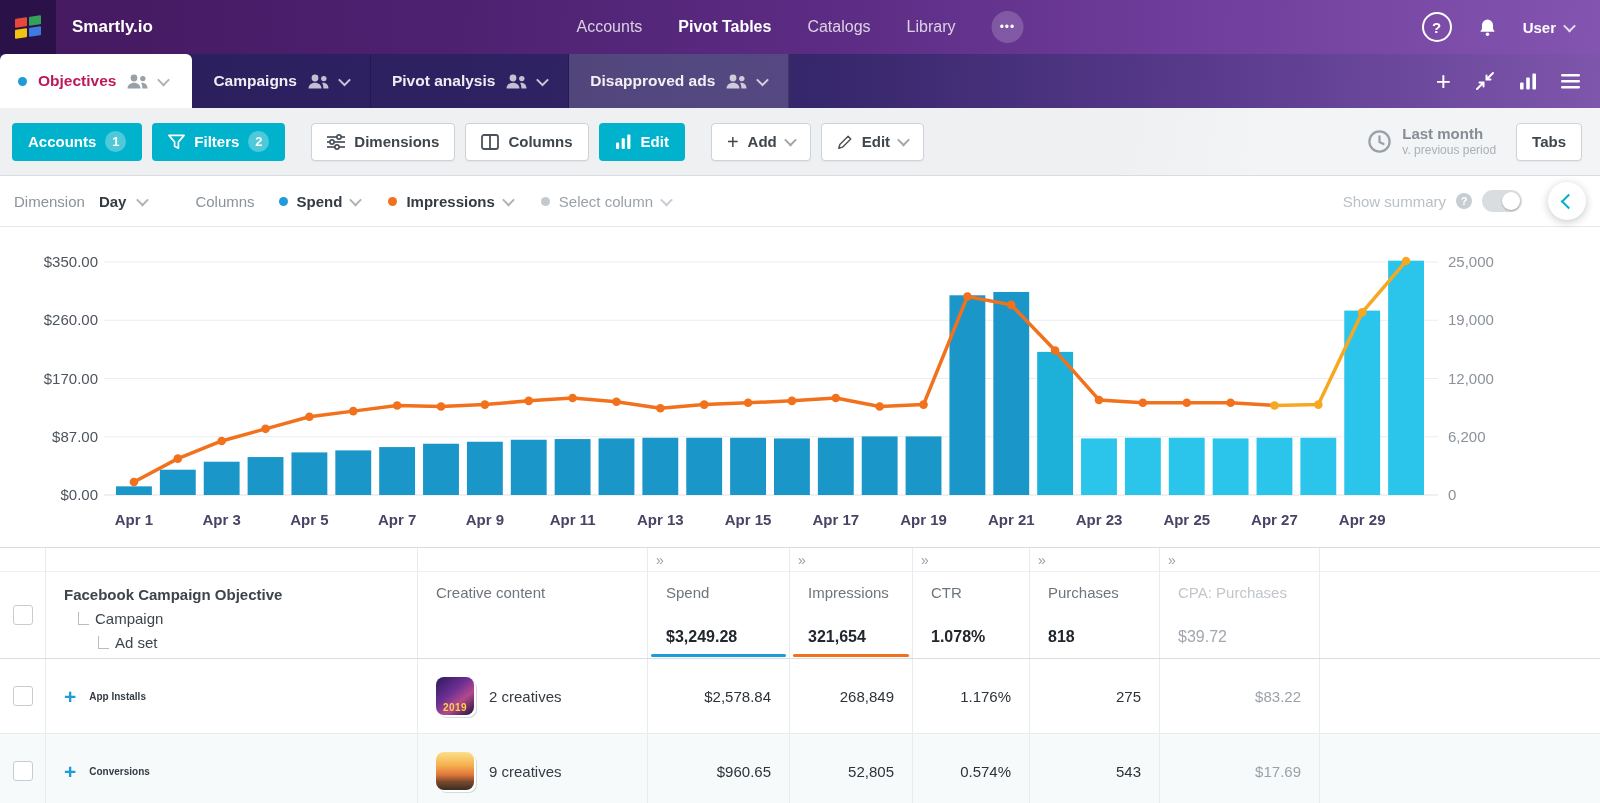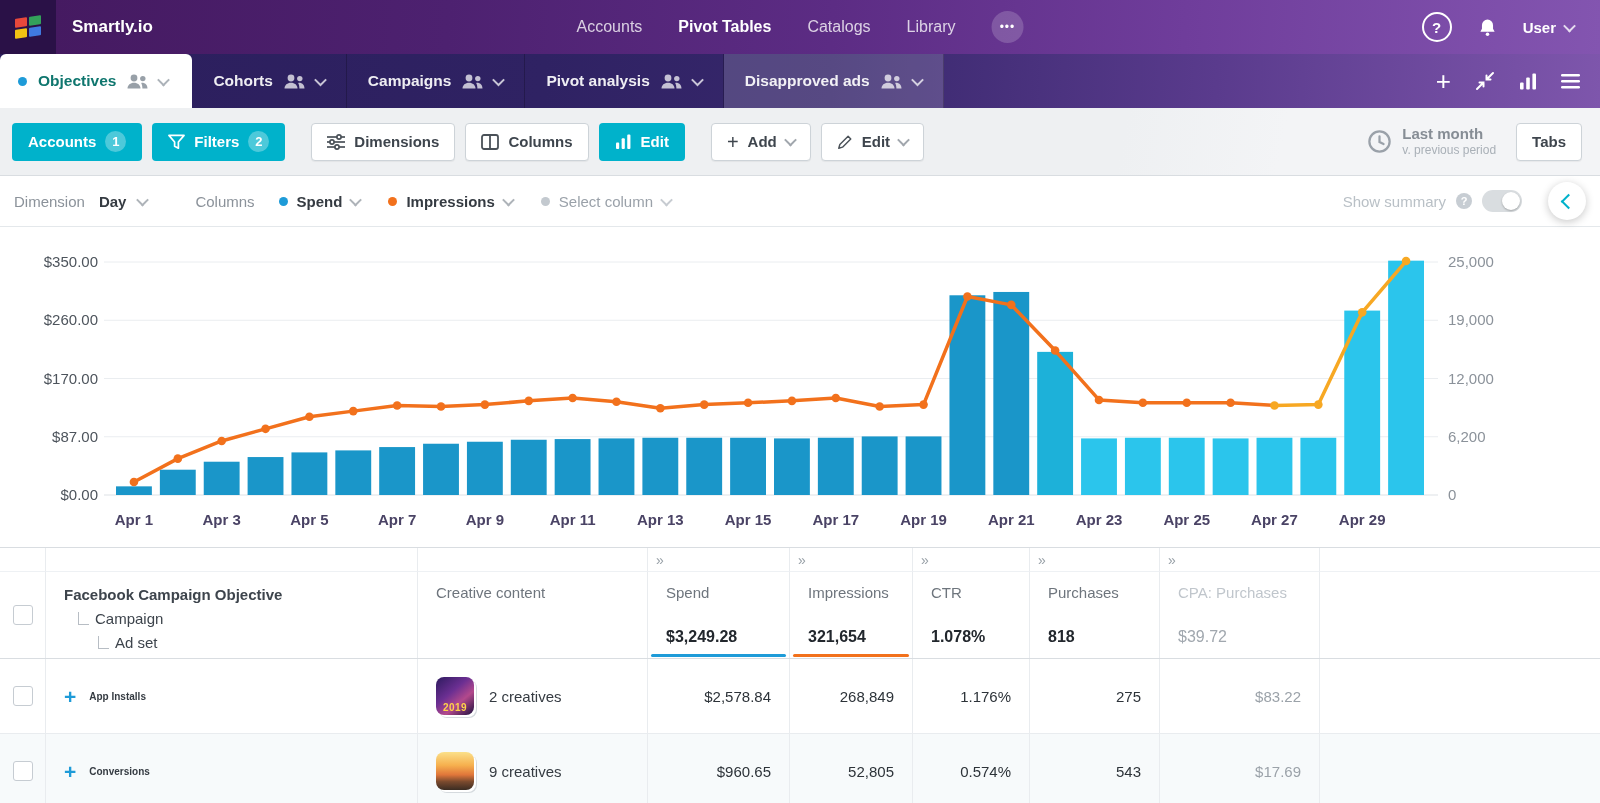--- a/index.html
+++ b/index.html
@@ -21,21 +21,21 @@
   .top-right{margin-left:auto;display:flex;align-items:center;gap:26px;padding-right:26px;color:#fff;}
   .help-badge{width:26px;height:26px;border-radius:50%;border:2.5px solid #fff;display:flex;align-items:center;justify-content:center;font-size:15px;font-weight:700;cursor:pointer;}
   .user{display:flex;align-items:center;gap:9px;font-size:15px;font-weight:600;cursor:pointer;}
   .chev{display:inline-block;width:7px;height:7px;border-right:2px solid;border-bottom:2px solid;transform:rotate(45deg) translate(-1px,-1px);opacity:.8;}
 
   
   .tabbar{height:54px;flex:none;display:flex;align-items:stretch;
     background:linear-gradient(93deg,#2b1e5c 0%,#2f2263 34%,#37276c 52%,#5a3b8d 76%,#7e56ac 100%);}
   .tab{display:flex;align-items:center;gap:11px;padding:0 21px;color:rgba(255,255,255,.92);font-size:15.5px;font-weight:600;border-right:1px solid rgba(0,0,0,.22);cursor:pointer;white-space:nowrap;}
   .tab .ppl{opacity:.78;}
-  .tab.active{background:#fff;color:#0f766e;border-radius:6px 6px 0 0;border-right:none;padding:0 24px 0 18px;}
+  .tab.active{background:#fff;color:#be185d;border-radius:6px 6px 0 0;border-right:none;padding:0 24px 0 18px;}
   .tab.active .ppl{color:#98a0a8;opacity:1;}
   .tab.active .chev{color:#98a0a8;}
   .tab.hl{background:rgba(255,255,255,.16);}
   .dot{width:9px;height:9px;border-radius:50%;flex:none;}
   .dot-active{background:#1e9bd8;}
   .tab-actions{margin-left:auto;display:flex;align-items:center;gap:24px;padding-right:20px;color:#fff;}
   .ticon{cursor:pointer;display:flex;align-items:center;}
   .plus-glyph{font-size:26px;font-weight:400;line-height:1;cursor:pointer;}
 
   
@@ -151,30 +151,20 @@
         <span class="chev"></span>
       </div>
     </div>
   </header>
 
   <div class="tabbar">
     <div class="tab active">
       <span class="dot dot-active"></span>
       <span>Objectives</span>
       <svg class="ppl" width="21" height="15" viewBox="0 0 21 15" fill="currentColor" color="#98a0a8">
-          <circle cx="7" cy="4" r="3.4"></circle>
-          <path d="M.5 14.5c0-3.5 2.9-5.8 6.5-5.8s6.5 2.3 6.5 5.8z"></path>
-          <circle cx="15.8" cy="4.6" r="2.7"></circle>
-          <path d="M14.2 8.9c3.2-.5 6.3 1.6 6.3 5.6h-5.1c0-2.2-.4-4.2-1.2-5.6z"></path>
-        </svg>
-      <span class="chev"></span>
-    </div>
-    <div class="tab">
-      <span>Cohorts</span>
-      <svg class="ppl" width="21" height="15" viewBox="0 0 21 15" fill="currentColor">
           <circle cx="7" cy="4" r="3.4"></circle>
           <path d="M.5 14.5c0-3.5 2.9-5.8 6.5-5.8s6.5 2.3 6.5 5.8z"></path>
           <circle cx="15.8" cy="4.6" r="2.7"></circle>
           <path d="M14.2 8.9c3.2-.5 6.3 1.6 6.3 5.6h-5.1c0-2.2-.4-4.2-1.2-5.6z"></path>
         </svg>
       <span class="chev"></span>
     </div>
     <div class="tab">
       <span>Campaigns</span>
       <svg class="ppl" width="21" height="15" viewBox="0 0 21 15" fill="currentColor">

